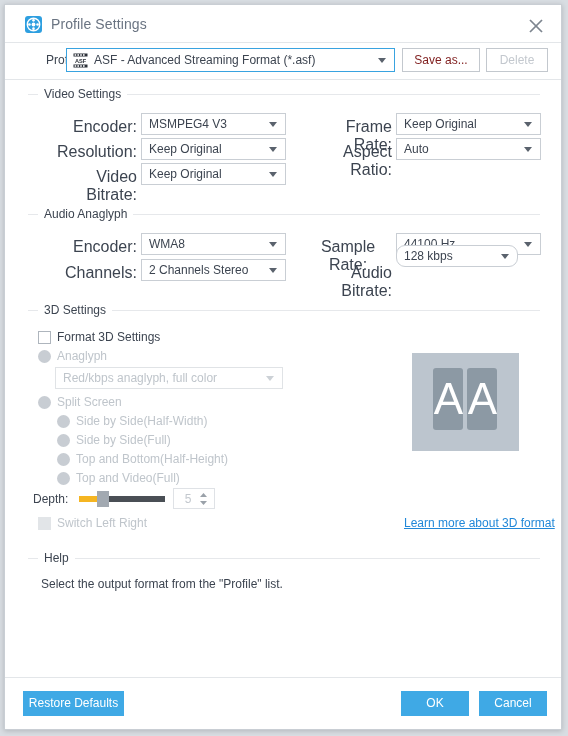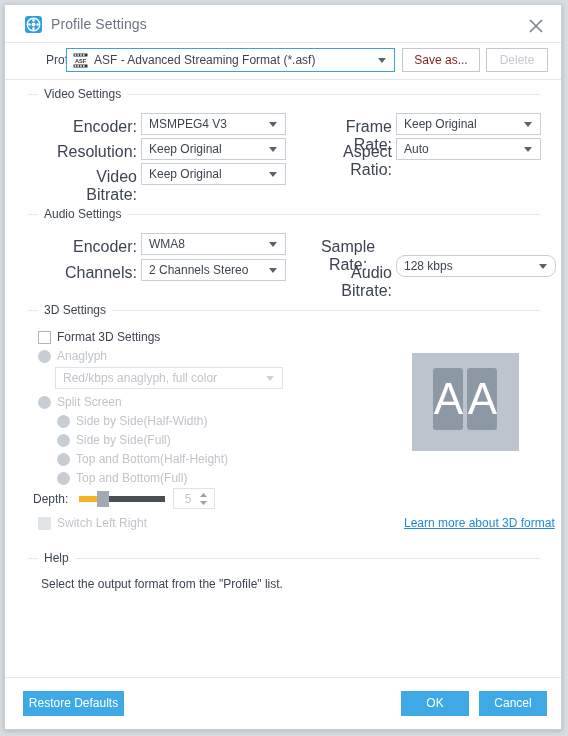--- a/index.html
+++ b/index.html
@@ -401,44 +401,50 @@
   </div>
 
   <div class="field-label" style="left:299px; top:138px; width:88px;">Aspect Ratio:</div>
   <div class="combo" style="left:391px; top:133px; width:145px;">
     <div class="cval">Auto</div>
     <div class="carrow">
         <div class="arrow-d"></div>
       </div>
   </div>
 
-  <div class="group-title" style="left:33px; top:202px;">Audio Settings</div>
+  <div class="group-title" style="left:33px; top:202px;">Audio Anaglyph</div>
   <div class="group-line" style="left:23px; top:209px; width:14px;"></div>
   <div class="group-line" style="left:114px; top:209px; width:421px;"></div>
 
   <div class="field-label" style="left:40px; top:233px; width:92px;">Encoder:</div>
   <div class="combo" style="left:136px; top:228px; width:145px;">
     <div class="cval">WMA8</div>
     <div class="carrow">
         <div class="arrow-d"></div>
       </div>
   </div>
 
   <div class="field-label" style="left:40px; top:259px; width:92px;">Channels:</div>
   <div class="combo" style="left:136px; top:254px; width:145px;">
     <div class="cval">2 Channels Stereo</div>
     <div class="carrow">
         <div class="arrow-d"></div>
       </div>
   </div>
 
   <div class="field-label" style="left:299px; top:233px; width:88px;text-align:center;">Sample Rate:</div>
+  <div class="combo" style="left:391px; top:228px; width:145px;">
+    <div class="cval">44100 Hz</div>
+    <div class="carrow">
+        <div class="arrow-d"></div>
+      </div>
+  </div>
 
   <div class="field-label" style="left:299px; top:259px; width:88px;">Audio Bitrate:</div>
-  <div class="combo" style="left:391px; top:250px; width:160px;border-radius:9px;">
+  <div class="combo" style="left:391px; top:240px; width:122px;border-radius:9px;">
     <div class="cval">128 kbps</div>
     <div class="carrow">
         <div class="arrow-d"></div>
       </div>
   </div>
 
   <div class="group-title" style="left:33px; top:298px;">3D Settings</div>
   <div class="group-line" style="left:23px; top:305px; width:14px;"></div>
   <div class="group-line" style="left:96px; top:305px; width:439px;"></div>
 
@@ -461,21 +467,21 @@
   <div class="rdo" style="left:52px; top:410px;"></div>
   <div class="opt-label dim" style="left:71px; top:409px;">Side by Side(Half-Width)</div>
 
   <div class="rdo" style="left:52px; top:429px;"></div>
   <div class="opt-label dim" style="left:71px; top:428px;">Side by Side(Full)</div>
 
   <div class="rdo" style="left:52px; top:448px;"></div>
   <div class="opt-label dim" style="left:71px; top:447px;">Top and Bottom(Half-Height)</div>
 
   <div class="rdo" style="left:52px; top:467px;"></div>
-  <div class="opt-label dim" style="left:71px; top:466px;">Top and Bottom(Full)</div>
+  <div class="opt-label dim" style="left:71px; top:466px;">Top and Video(Full)</div>
 
   <div class="opt-label" style="left:28px; top:487px;text-align:right;">Depth:</div>
   <div class="slider-track"></div>
   <div class="slider-fill"></div>
   <div class="slider-thumb"></div>
   <div class="spin">
     <div class="sval">5</div>
     <div class="sarrows">
       <svg width="9" height="14" viewBox="0 0 9 14">
         <polygon points="4.5,1 8,5 1,5" fill="#9aa1a9"></polygon>

